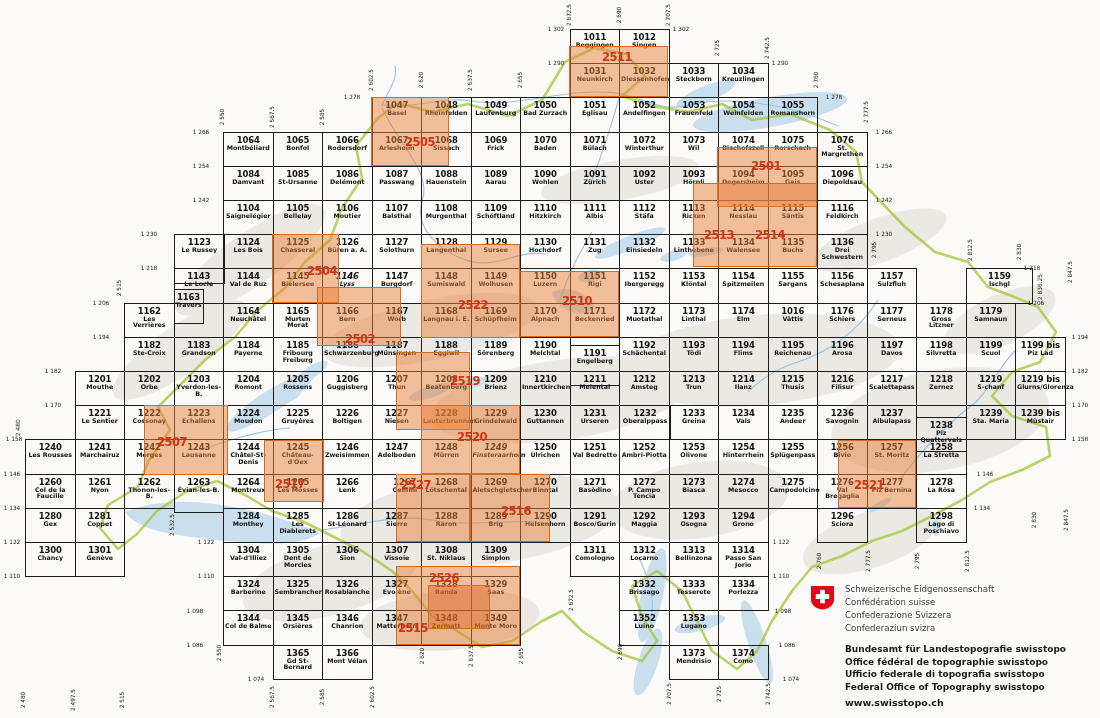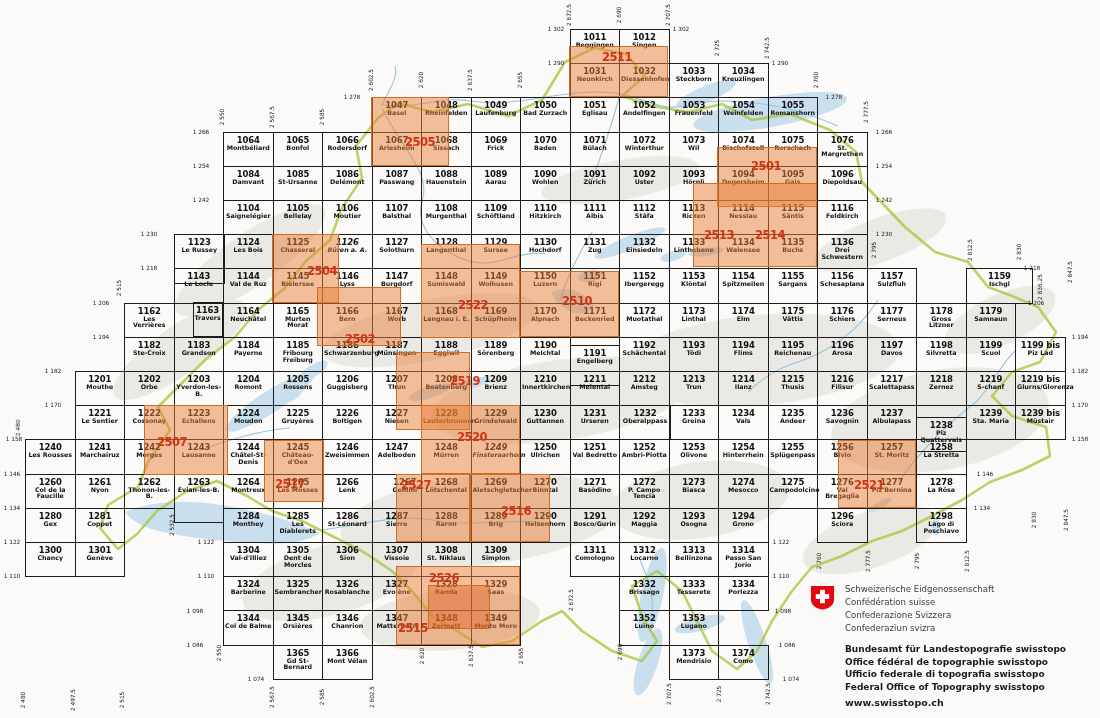--- a/index.html
+++ b/index.html
@@ -303,21 +303,21 @@
         <div class="nm">Le Russey</div>
       </div>
       <div class="cell" style="left: 223px; top: 234.2px; width: 50.5px; height: 35.2px;">
         <div class="num">1124</div>
         <div class="nm">Les Bois</div>
       </div>
       <div class="cell" style="left: 272.5px; top: 234.2px; width: 50.5px; height: 35.2px;">
         <div class="num">1125</div>
         <div class="nm">Chasseral</div>
       </div>
-      <div class="cell" style="left: 322px; top: 234.2px; width: 50.5px; height: 35.2px; font-style: italic;">
+      <div class="cell" style="left: 322px; top: 234.2px; width: 50.5px; height: 35.2px;">
         <div class="num">1126</div>
         <div class="nm">Büren a. A.</div>
       </div>
       <div class="cell" style="left: 371.5px; top: 234.2px; width: 50.5px; height: 35.2px;">
         <div class="num">1127</div>
         <div class="nm">Solothurn</div>
       </div>
       <div class="cell" style="left: 421px; top: 234.2px; width: 50.5px; height: 35.2px;">
         <div class="num">1128</div>
         <div class="nm">Langenthal</div>
@@ -359,21 +359,21 @@
         <div class="nm">Le Locle</div>
       </div>
       <div class="cell" style="left: 223px; top: 268.4px; width: 50.5px; height: 35.2px;">
         <div class="num">1144</div>
         <div class="nm">Val de Ruz</div>
       </div>
       <div class="cell" style="left: 272.5px; top: 268.4px; width: 50.5px; height: 35.2px;">
         <div class="num">1145</div>
         <div class="nm">Bielersee</div>
       </div>
-      <div class="cell" style="left: 322px; top: 268.4px; width: 50.5px; height: 35.2px;">
+      <div class="cell" style="left: 322px; top: 268.4px; width: 50.5px; height: 35.2px; font-style: italic;">
         <div class="num">1146</div>
         <div class="nm">Lyss</div>
       </div>
       <div class="cell" style="left: 371.5px; top: 268.4px; width: 50.5px; height: 35.2px;">
         <div class="num">1147</div>
         <div class="nm">Burgdorf</div>
       </div>
       <div class="cell" style="left: 421px; top: 268.4px; width: 50.5px; height: 35.2px;">
         <div class="num">1148</div>
         <div class="nm">Sumiswald</div>
@@ -415,21 +415,21 @@
         <div class="nm">Sulzfluh</div>
       </div>
       <div class="cell" style="left: 965.5px; top: 268.4px; width: 67.825px; height: 35.2px;">
         <div class="num">1159</div>
         <div class="nm">Ischgl</div>
       </div>
       <div class="cell" style="left: 124px; top: 302.6px; width: 50.5px; height: 35.2px;">
         <div class="num">1162</div>
         <div class="nm">Les Verrières</div>
       </div>
-      <div class="cell" style="left: 173.5px; top: 302px; width: 30px; height: 35.2px; margin-left: 19px;">
+      <div class="cell" style="left: 173.5px; top: 289px; width: 30px; height: 35.2px;">
         <div class="num">1163</div>
         <div class="nm">Travers</div>
       </div>
       <div class="cell" style="left: 223px; top: 302.6px; width: 50.5px; height: 35.2px;">
         <div class="num">1164</div>
         <div class="nm">Neuchâtel</div>
       </div>
       <div class="cell" style="left: 272.5px; top: 302.6px; width: 50.5px; height: 35.2px;">
         <div class="num">1165</div>
         <div class="nm">Murten Morat</div>
@@ -464,21 +464,21 @@
       </div>
       <div class="cell" style="left: 668.5px; top: 302.6px; width: 50.5px; height: 35.2px;">
         <div class="num">1173</div>
         <div class="nm">Linthal</div>
       </div>
       <div class="cell" style="left: 718px; top: 302.6px; width: 50.5px; height: 35.2px;">
         <div class="num">1174</div>
         <div class="nm">Elm</div>
       </div>
       <div class="cell" style="left: 767.5px; top: 302.6px; width: 50.5px; height: 35.2px;">
-        <div class="num">1175</div>
+        <div class="num">1016</div>
         <div class="nm">Vättis</div>
       </div>
       <div class="cell" style="left: 817px; top: 302.6px; width: 50.5px; height: 35.2px;">
         <div class="num">1176</div>
         <div class="nm">Schiers</div>
       </div>
       <div class="cell" style="left: 866.5px; top: 302.6px; width: 50.5px; height: 35.2px;">
         <div class="num">1177</div>
         <div class="nm">Serneus</div>
       </div>
@@ -807,21 +807,21 @@
         <div class="nm">Col de la Faucille</div>
       </div>
       <div class="cell" style="left: 74.5px; top: 473.6px; width: 50.5px; height: 35.2px;">
         <div class="num">1261</div>
         <div class="nm">Nyon</div>
       </div>
       <div class="cell" style="left: 124px; top: 473.6px; width: 50.5px; height: 35.2px;">
         <div class="num">1262</div>
         <div class="nm">Thonon-les-B.</div>
       </div>
-      <div class="cell" style="left: 173.5px; top: 473.6px; width: 50.5px; height: 49px;">
+      <div class="cell" style="left: 173.5px; top: 473.6px; width: 50.5px; height: 39px;">
         <div class="num">1263</div>
         <div class="nm">Évian-les-B.</div>
       </div>
       <div class="cell" style="left: 223px; top: 473.6px; width: 50.5px; height: 35.2px;">
         <div class="num">1264</div>
         <div class="nm">Montreux</div>
       </div>
       <div class="cell" style="left: 272.5px; top: 473.6px; width: 50.5px; height: 35.2px;">
         <div class="num">1265</div>
         <div class="nm">Les Mosses</div>

